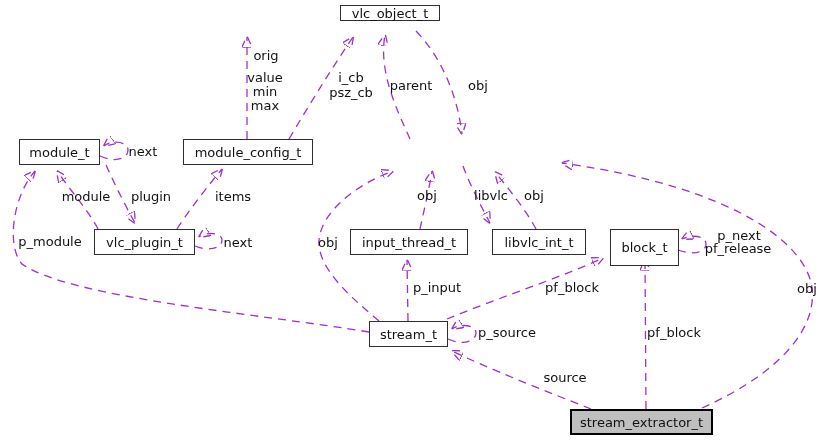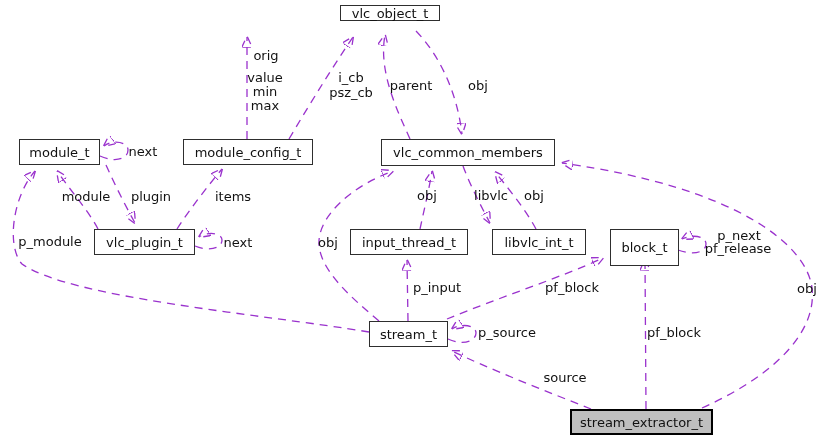--- a/index.html
+++ b/index.html
@@ -53,21 +53,20 @@
     <path d="M447,319 C495,299 565,276 603,258" marker-end="url(#ah)"></path>
     <path d="M646,409 L645,260" marker-end="url(#ah)"></path>
     <path d="M591,409 C548,392 487,368 452,351" marker-end="url(#ah)"></path>
     <path d="M448,339 C463,346 476,341 476,333 C476,325 461,323 452,329" marker-end="url(#ah)"></path>
     <path d="M678,250 C694,256 706,252 706,244 C706,236 692,234 682,239" marker-end="url(#ah)"></path>
   </svg>
 
   <div class="node" style="left:340px; top:5px;  width:100px; height:16px;">vlc_object_t</div>
   <div class="node" style="left:19px;  top:139px; width:81px;  height:26px;">module_t</div>
   <div class="node" style="left:183px; top:139px; width:130px; height:26px;">module_config_t</div>
-  <div class="node" style="left:381px; top:139px; width:174px; height:27px;">vlc_common_members</div>
   <div class="node" style="left:94px;  top:229px; width:101px; height:26px;">vlc_plugin_t</div>
   <div class="node" style="left:350px; top:229px; width:118px; height:26px;">input_thread_t</div>
   <div class="node" style="left:492px; top:229px; width:94px;  height:26px;">libvlc_int_t</div>
   <div class="node" style="left:610px; top:229px; width:69px;  height:37px;">block_t</div>
   <div class="node" style="left:369px; top:321px; width:79px;  height:26px;">stream_t</div>
   <div class="node hl" style="left:570px; top:409px; width:143px; height:26px;">stream_extractor_t</div>
 
   <div class="elabel" style="left:266px; top:55px;">orig</div>
   <div class="elabel" style="left:265px; top:77px;">value</div>
   <div class="elabel" style="left:265px; top:91px;">min</div>

